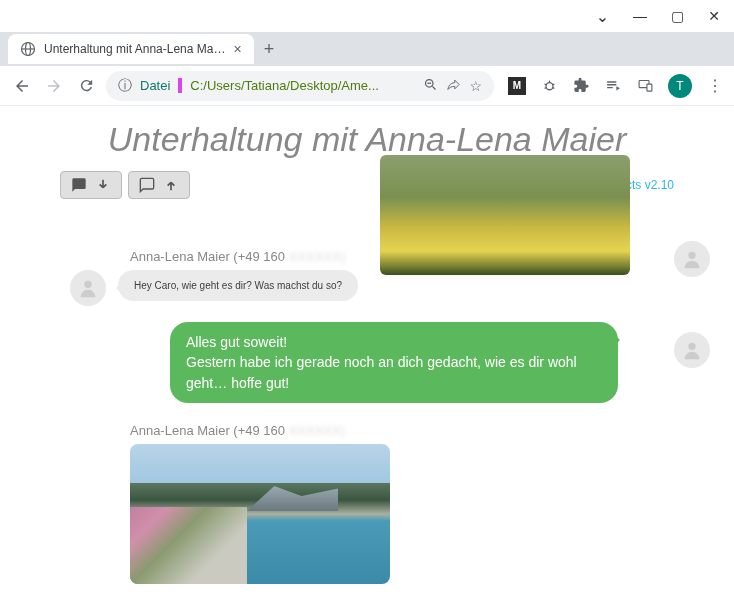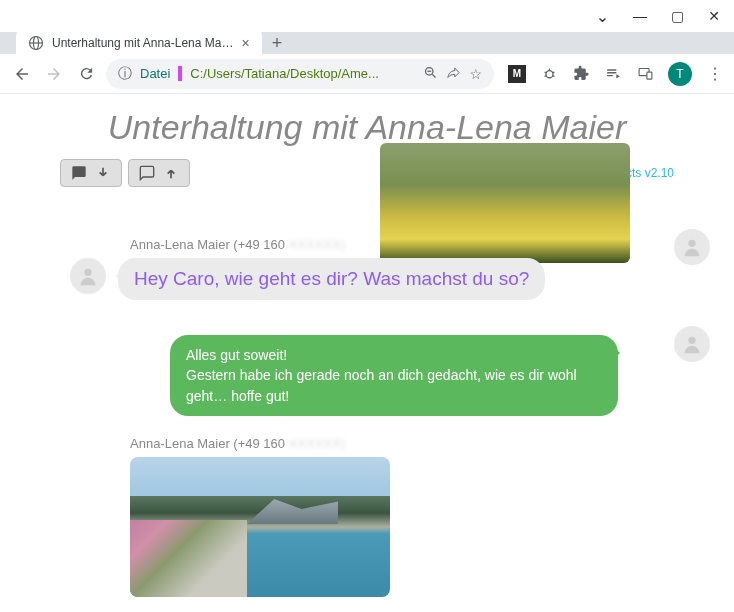--- a/index.html
+++ b/index.html
@@ -4,21 +4,21 @@
   <style>
     * { margin: 0; padding: 0; box-sizing: border-box; }
     body { font-family: -apple-system, BlinkMacSystemFont, "Segoe UI", Arial, sans-serif; background: #fff; }
     
     
     .window-controls { display: flex; justify-content: flex-end; align-items: center; gap: 24px; padding: 6px 14px; height: 32px; }
     .win-ctrl { color: #333; font-size: 14px; }
     .win-ctrl.chevron { font-size: 16px; }
     
     
-    .tab-bar { display: flex; align-items: center; background: #dee1e6; height: 22px; padding-left: 16px; }
+    .tab-bar { display: flex; align-items: center; background: #dee1e6; height: 34px; padding-left: 8px; }
     .tab { display: flex; align-items: center; gap: 8px; background: #fff; padding: 7px 12px; border-radius: 8px 8px 0 0; max-width: 250px; min-width: 230px; }
     .tab-favicon { width: 16px; height: 16px; display: flex; align-items: center; justify-content: center; }
     .tab-favicon svg { width: 16px; height: 16px; }
     .tab-title { font-size: 12px; color: #3c4043; white-space: nowrap; overflow: hidden; text-overflow: ellipsis; flex: 1; }
     .tab-close { font-size: 14px; color: #5f6368; }
     .new-tab { margin-left: 10px; color: #5f6368; font-size: 18px; }
     
     
     .addr-bar { display: flex; align-items: center; gap: 8px; padding: 6px 10px; background: #fff; border-bottom: 1px solid #e8eaed; height: 40px; }
     .nav-btn { width: 24px; height: 24px; display: flex; align-items: center; justify-content: center; color: #5f6368; }
@@ -50,25 +50,25 @@
     
     .avatar { width: 36px; height: 36px; border-radius: 50%; background: #e8e8e8; display: flex; align-items: center; justify-content: center; }
     .avatar svg { width: 22px; height: 22px; fill: #ccc; }
     
     .msg-block { margin-top: 50px; }
     .sender-left { font-size: 13px; color: #888; margin-left: 70px; margin-bottom: 6px; }
     .sender-right { font-size: 13px; color: #888; margin-left: 122px; margin-bottom: 6px; }
     .blurred { color: #ddd; filter: blur(2px); }
     
     .msg-row-left { display: flex; align-items: flex-start; gap: 12px; margin-left: 10px; }
-    .bubble-gray { background: #ebebeb; color: #8b5cf6; border-radius: 18px; padding: 10px 16px; font-size: 19px; max-width: 440px; position: relative; }
+    .bubble-gray { background: #ebebeb; color: #404040; border-radius: 18px; padding: 10px 16px; font-size: 10px; max-width: 440px; position: relative; }
     .bubble-gray::before { content: ''; position: absolute; left: -8px; top: 12px; border: 6px solid transparent; border-right-color: #ebebeb; }
     
     .msg-row-right { display: flex; align-items: flex-start; gap: 12px; margin-left: 110px; justify-content: flex-start; }
-    .bubble-green { background: #5cb85c; color: #fff; border-radius: 18px; padding: 10px 16px; font-size: 14px; max-width: 448px; line-height: 1.45; position: relative; margin-top: 19px; }
+    .bubble-green { background: #5cb85c; color: #fff; border-radius: 18px; padding: 10px 16px; font-size: 14px; max-width: 448px; line-height: 1.45; position: relative; }
     .bubble-green::after { content: ''; position: absolute; right: -8px; top: 12px; border: 6px solid transparent; border-left-color: #5cb85c; }
     .right-avatar-wrap { position: absolute; right: -36px; }
     
     .img-msg { margin-left: 70px; margin-top: 6px; }
     .lake-img { width: 260px; height: 140px; border-radius: 8px; background: linear-gradient(to bottom, #b8d4e8 0%, #a0c8e0 28%, #5a7560 28%, #3a5540 40%, #aab0a0 50%, #4a9ab8 55%, #3a8aa8 100%); position: relative; overflow: hidden; }
     .lake-img::before { content: ''; position: absolute; left: 0; bottom: 0; width: 45%; height: 55%; background: linear-gradient(135deg, #c080a0 0%, #d090aa 20%, #8a9a70 40%, #cacac0 70%); }
     .lake-img::after { content: ''; position: absolute; right: 20%; top: 30%; width: 35%; height: 18%; background: linear-gradient(to bottom, #9aa8b0, #6a7880); clip-path: polygon(0% 100%, 30% 0%, 60% 40%, 100% 10%, 100% 100%); }
     
     .msg-block-2 { margin-top: 16px; }
     .msg-block-3 { margin-top: 16px; position: relative; }

